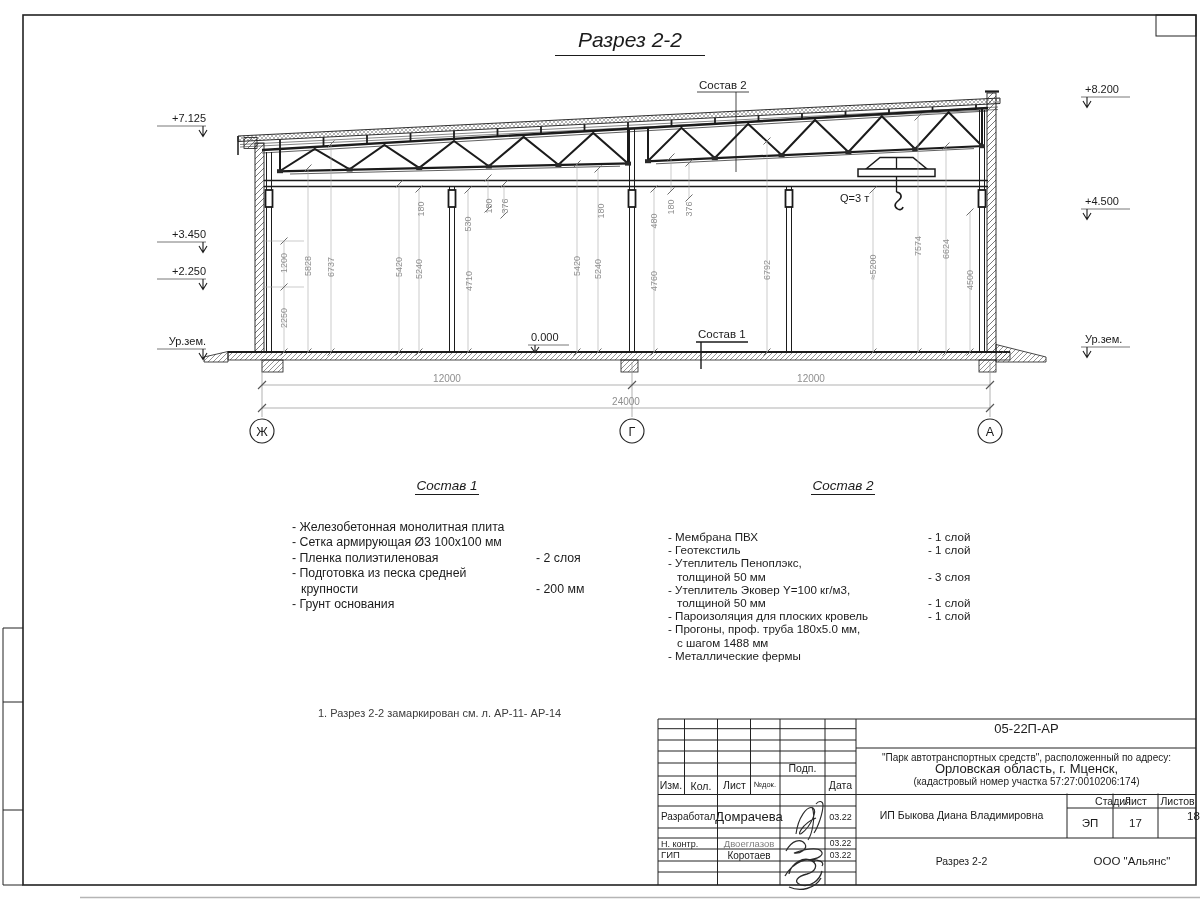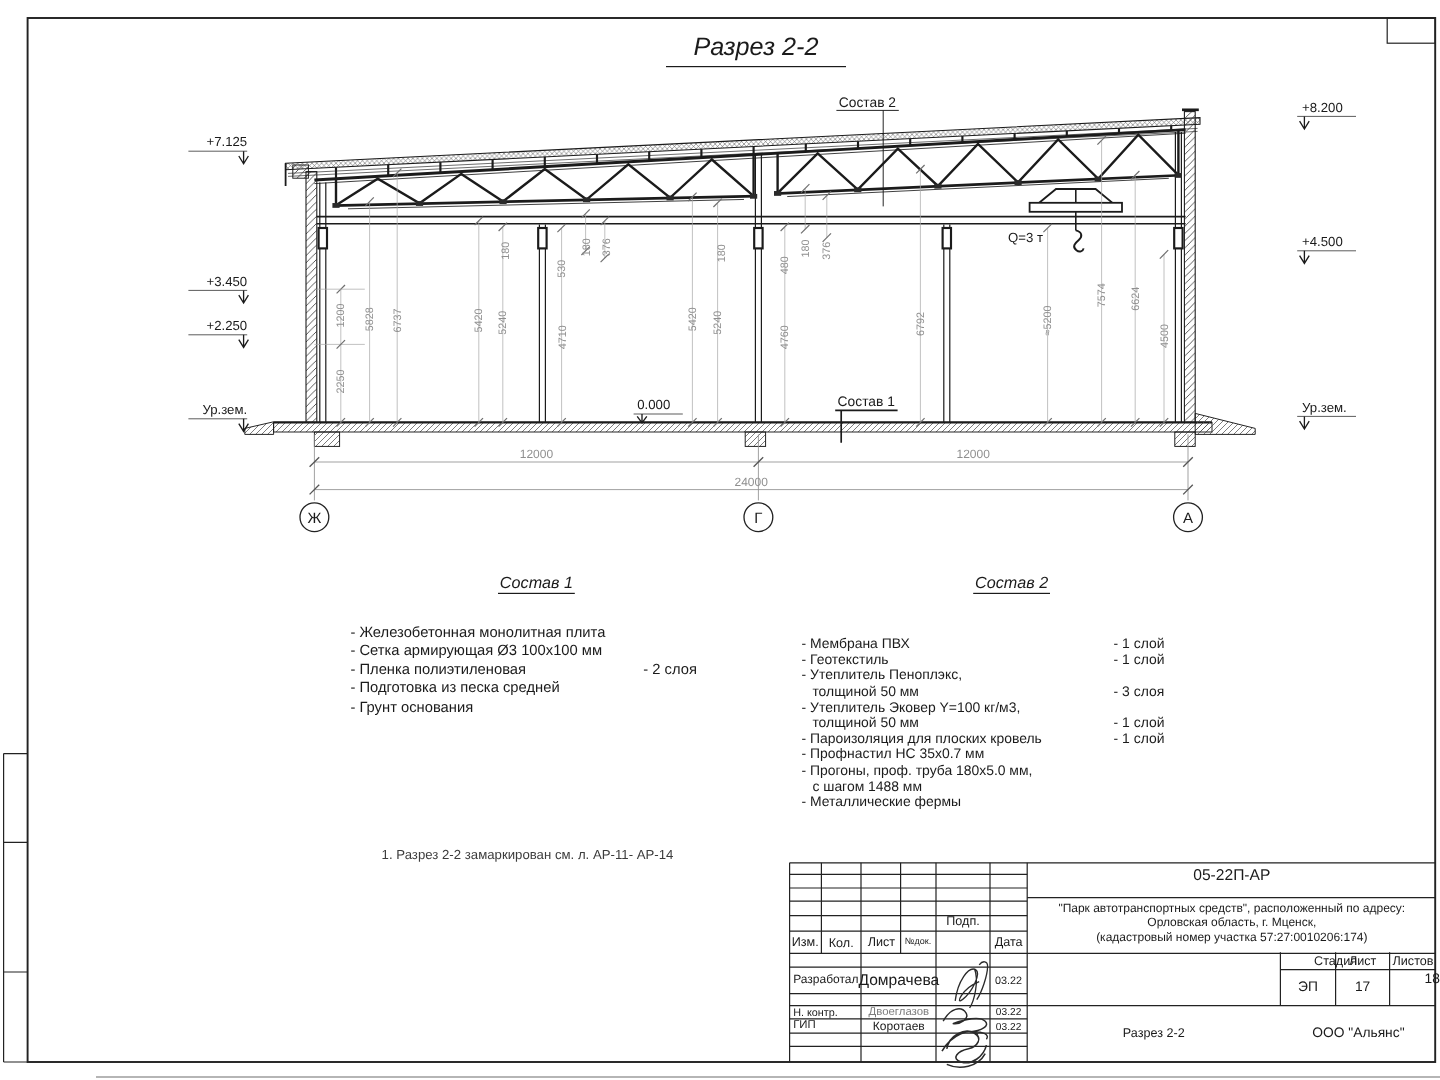--- a/index.html
+++ b/index.html
@@ -312,60 +312,61 @@
 <div id="title" class="txt">Разрез 2-2</div>
 <div id="note" class="txt">1. Разрез 2-2 замаркирован см. л. АР-11- АР-14</div>
 
 <div id="s1" class="sostav">
   <div class="s-head" style="left:292px;top:478px;width:310px;"><span>Состав 1</span></div>
   <div class="s-rows" style="left:292px;top:520px;width:330px;">
         <div class="srow"><span>- Железобетонная  монолитная плита</span></div>
         <div class="srow"><span>- Сетка армирующая Ø3 100х100 мм</span></div>
         <div class="srow"><span>- Пленка полиэтиленовая</span><span class="sval">-  2 слоя</span></div>
         <div class="srow"><span>- Подготовка из песка средней</span></div>
+        <div class="srow"><span class="ind">крупности</span><span class="sval">- 200 мм</span></div>
         <div class="srow"><span>- Грунт основания</span></div>
       </div>
 </div>
 <div id="s2" class="sostav">
   <div class="s-head" style="left:668px;top:478px;width:350px;"><span>Состав 2</span></div>
   <div class="s-rows" style="left:668px;top:530px;width:350px;">
         <div class="srow"><span>- Мембрана ПВХ</span><span class="sval">- 1 слой</span></div>
         <div class="srow"><span>- Геотекстиль</span><span class="sval">- 1 слой</span></div>
         <div class="srow"><span>- Утеплитель Пеноплэкс,</span></div>
         <div class="srow"><span class="ind">толщиной 50 мм</span><span class="sval">- 3 слоя</span></div>
         <div class="srow"><span>- Утеплитель Эковер Y=100 кг/м3,</span></div>
         <div class="srow"><span class="ind">толщиной 50 мм</span><span class="sval">- 1 слой</span></div>
         <div class="srow"><span>- Пароизоляция для плоских кровель</span><span class="sval">- 1 слой</span></div>
-        <div class="srow"><span>- Профнастил НС 35х0.7 мм</span></div>
         <div class="srow"><span>- Прогоны, проф. труба 180х5.0 мм,</span></div>
         <div class="srow"><span class="ind">с шагом 1488 мм</span></div>
         <div class="srow"><span>- Металлические фермы</span></div>
       </div>
 </div>
 
 <div id="tb">
   <div class="tbc" style="left:198px;top:0;width:341px;height:21px;font-size:13px;">05-22П-АР</div>
   <div class="tbc" style="left:198px;top:32px;width:341px;height:13px;font-size:10px;">"Парк автотранспортных средств",  расположенный по адресу:</div>
-  <div class="tbc" style="left:198px;top:44px;width:341px;height:13px;font-size:10px;">Орловская область, г. Мценск,</div>
+  <div class="tbc" style="left:198px;top:44px;width:341px;height:13px;font-size:13px;">Орловская область, г. Мценск,</div>
   <div class="tbc" style="left:198px;top:56px;width:341px;height:13px;font-size:10px;">(кадастровый номер участка 57:27:0010206:174)</div>
   <div class="tbc" style="left:0;top:57px;width:26px;height:19px;font-size:10.5px;">Изм.</div>
   <div class="tbc" style="left:26px;top:57px;width:34px;height:20px;font-size:10.5px;">Кол.</div>
   <div class="tbc" style="left:60px;top:57px;width:33px;height:19px;font-size:10.5px;">Лист</div>
   <div class="tbc" style="left:92px;top:57px;width:30px;height:19px;font-size:7.5px;">№док.</div>
   <div class="tbc" style="left:122px;top:40px;width:45px;height:19px;font-size:10.5px;">Подп.</div>
   <div class="tbc" style="left:167px;top:57px;width:31px;height:19px;font-size:10.5px;">Дата</div>
   <div class="tbc tbl" style="left:3px;top:87px;width:57px;height:22px;font-size:10px;">Разработал</div>
   <div class="tbc" style="left:60px;top:87px;width:62px;height:22px;font-size:13px;">Домрачева</div>
   <div class="tbc" style="left:167px;top:91px;width:31px;height:14px;font-size:9px;">03.22</div>
   <div class="tbc tbl" style="left:3px;top:119px;width:57px;height:12px;font-size:9px;">Н. контр.</div>
   <div class="tbc gray" style="left:60px;top:119px;width:62px;height:12px;font-size:9.5px;">Двоеглазов</div>
   <div class="tbc" style="left:167px;top:119px;width:31px;height:12px;font-size:8.5px;">03.22</div>
   <div class="tbc tbl" style="left:3px;top:130px;width:57px;height:13px;font-size:9.5px;">ГИП</div>
   <div class="tbc" style="left:60px;top:130px;width:62px;height:13px;font-size:10px;">Коротаев</div>
   <div class="tbc" style="left:167px;top:130px;width:31px;height:13px;font-size:8.5px;">03.22</div>
+  <div class="tbc" style="left:198px;top:74px;width:211px;height:45px;font-size:10.5px;">ИП Быкова Диана Владимировна</div>
   <div class="tbc" style="left:198px;top:119px;width:211px;height:47px;font-size:10.5px;">Разрез 2-2</div>
   <div class="tbc" style="left:409px;top:74px;width:46px;height:16px;font-size:10.5px;padding-left:23px;">Стадия</div>
   <div class="tbc" style="left:455px;top:74px;width:45px;height:16px;font-size:10.5px;">Лист</div>
   <div class="tbc" style="left:500px;top:74px;width:39px;height:16px;font-size:10.5px;">Листов</div>
   <div class="tbc" style="left:409px;top:90px;width:46px;height:29px;font-size:11.5px;">ЭП</div>
   <div class="tbc" style="left:455px;top:90px;width:45px;height:29px;font-size:11.5px;">17</div>
   <div class="tbc" style="left:516px;top:90px;width:39px;height:15px;font-size:11.5px;">18</div>
   <div class="tbc" style="left:409px;top:119px;width:130px;height:47px;font-size:11.5px;">ООО "Альянс"</div>
 </div>
 

